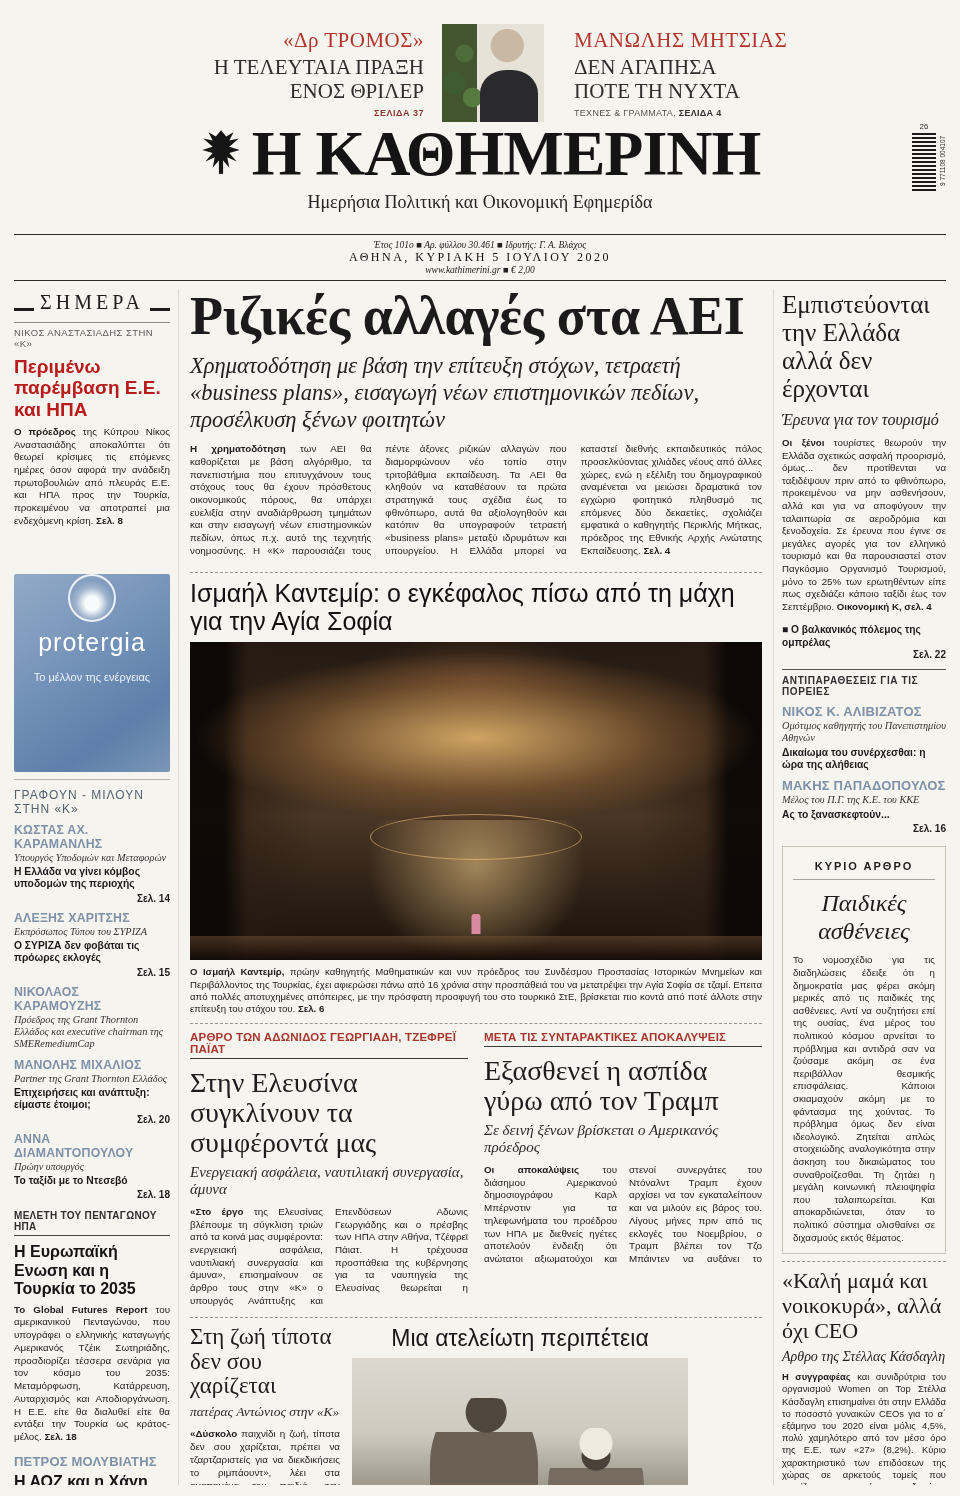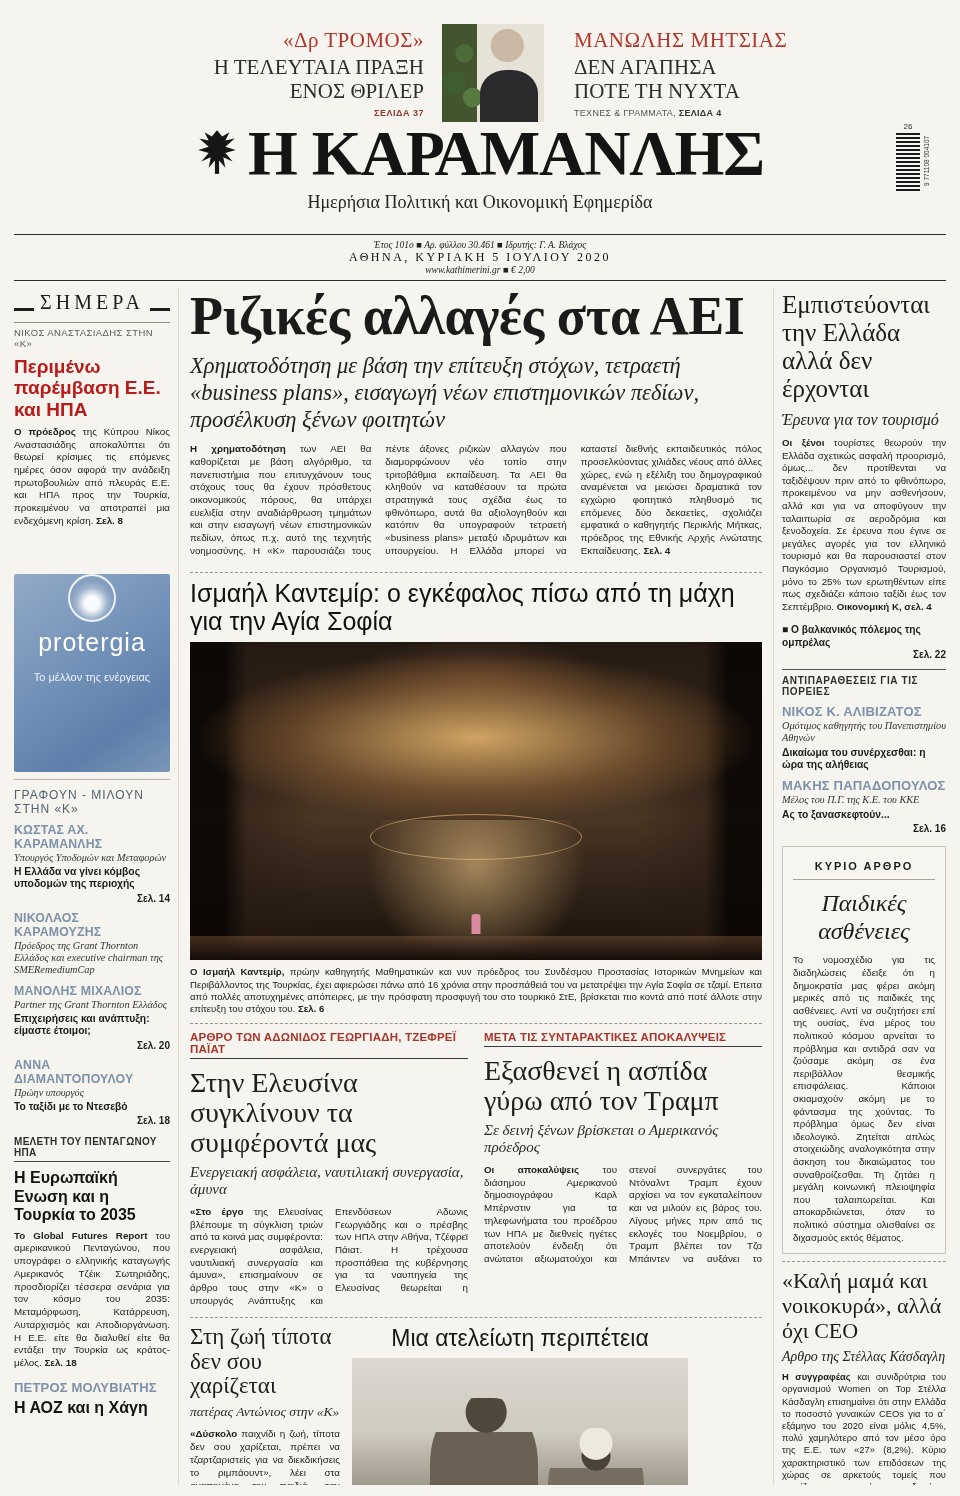--- a/index.html
+++ b/index.html
@@ -24,21 +24,21 @@
       radial-gradient(circle at 64% 22%,#c9b8a4 0 16%,transparent 17%),
       linear-gradient(90deg,#43552f 0 34%,#e7e2d8 34% 100%);}
   .teaser-photo .torso{position:absolute;right:6px;bottom:0;width:58px;height:52px;border-radius:45% 45% 0 0;background:#2a2a2c;}
 
   
   .masthead{position:relative;text-align:center;height:108px;}
   .mast-row{display:flex;align-items:center;justify-content:center;gap:10px;}
   .mast-title{font-family:"Liberation Serif","DejaVu Serif",serif;font-weight:bold;font-size:64px;
               letter-spacing:-1px;color:#141414;line-height:1;}
   .mast-sub{font-family:"Liberation Serif","DejaVu Serif",serif;font-size:18px;color:#242424;margin-top:6px;}
-  .barcode-wrap{position:absolute;right:16px;top:0;width:44px;text-align:center;}
+  .barcode-wrap{position:absolute;right:0;top:0;width:44px;text-align:center;}
   .barcode-issue{font-size:8px;color:#333;}
   .barcode{width:24px;height:58px;margin:2px auto 0;background:repeating-linear-gradient(0deg,#1a1a1a 0 2px,#f6f4ee 2px 4px);}
   .barcode-num{font-size:6.5px;color:#333;writing-mode:vertical-rl;transform:rotate(180deg);height:58px;position:absolute;right:0;top:10px;}
 
   
   .dateline{display:flex;justify-content:space-between;align-items:center;
             border-top:1px solid #2b2b2b;border-bottom:1px solid #2b2b2b;
             padding:5px 6px;margin-top:4px;flex-direction:column;}
   .date-side{font-family:"Liberation Serif","DejaVu Serif",serif;font-style:italic;font-size:9.5px;color:#222;}
   .date-center{font-family:"Liberation Serif","DejaVu Serif",serif;font-size:12px;letter-spacing:2.5px;color:#111;}
@@ -167,21 +167,21 @@
   </div>
 
   <div class="masthead">
     <div class="mast-row">
       <span>
         <svg width="42" height="50" viewBox="0 0 40 48">
             <path fill="#161616" d="M20 3 L15 9 L8 5 L12 13 L3 11 L12 19 L2 22 L12 25 L5 33 L14 29 L12 39 L19 31 L21 31 L28 39 L26 29 L35 33 L28 25 L38 22 L28 19 L37 11 L28 13 L32 5 L25 9 Z"></path>
             <rect x="18" y="30" width="4" height="15" fill="#161616"></rect>
           </svg>
       </span>
-      <span class="mast-title">Η ΚΑΡΑΜΑΝΛΗΣ</span>
+      <span class="mast-title">Η ΚΑΘΗΜΕΡΙΝΗ</span>
     </div>
     <div class="mast-sub">Ημερήσια Πολιτική και Οικονομική Εφημερίδα</div>
     <div class="barcode-wrap">
       <div class="barcode-issue">26</div>
       <div class="barcode"></div>
       <div class="barcode-num">9 771108 004107</div>
     </div>
   </div>
 
   <div class="dateline">
@@ -212,20 +212,26 @@
       </div>
 
       <div class="rule"></div>
       <div class="contrib-header">ΓΡΑΦΟΥΝ - ΜΙΛΟΥΝ ΣΤΗΝ «Κ»</div>
 
       <div>
         <div class="c-name">ΚΩΣΤΑΣ ΑΧ. ΚΑΡΑΜΑΝΛΗΣ</div>
         <div class="c-role">Υπουργός Υποδομών και Μεταφορών</div>
         <div class="c-title">Η Ελλάδα να γίνει κόμβος υποδομών της περιοχής</div>
         <div class="c-page">Σελ. 14</div>
+      </div>
+      <div>
+        <div class="c-name">ΑΛΕΞΗΣ ΧΑΡΙΤΣΗΣ</div>
+        <div class="c-role">Εκπρόσωπος Τύπου του ΣΥΡΙΖΑ</div>
+        <div class="c-title">Ο ΣΥΡΙΖΑ δεν φοβάται τις πρόωρες εκλογές</div>
+        <div class="c-page">Σελ. 15</div>
       </div>
       <div>
         <div class="c-name">ΝΙΚΟΛΑΟΣ ΚΑΡΑΜΟΥΖΗΣ</div>
         <div class="c-role">Πρόεδρος της Grant Thornton Ελλάδος και executive chairman της SMERemediumCap</div>
       </div>
       <div>
         <div class="c-name">ΜΑΝΟΛΗΣ ΜΙΧΑΛΙΟΣ</div>
         <div class="c-role">Partner της Grant Thornton Ελλάδος</div>
         <div class="c-title">Επιχειρήσεις και ανάπτυξη: είμαστε έτοιμοι;</div>
         <div class="c-page">Σελ. 20</div>

